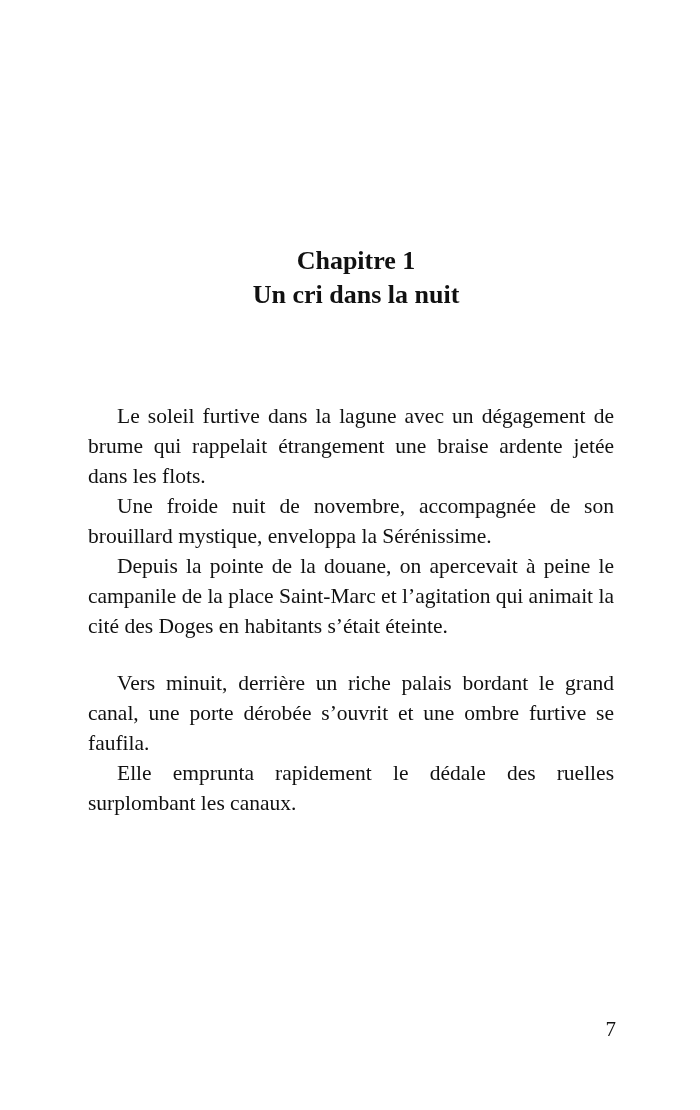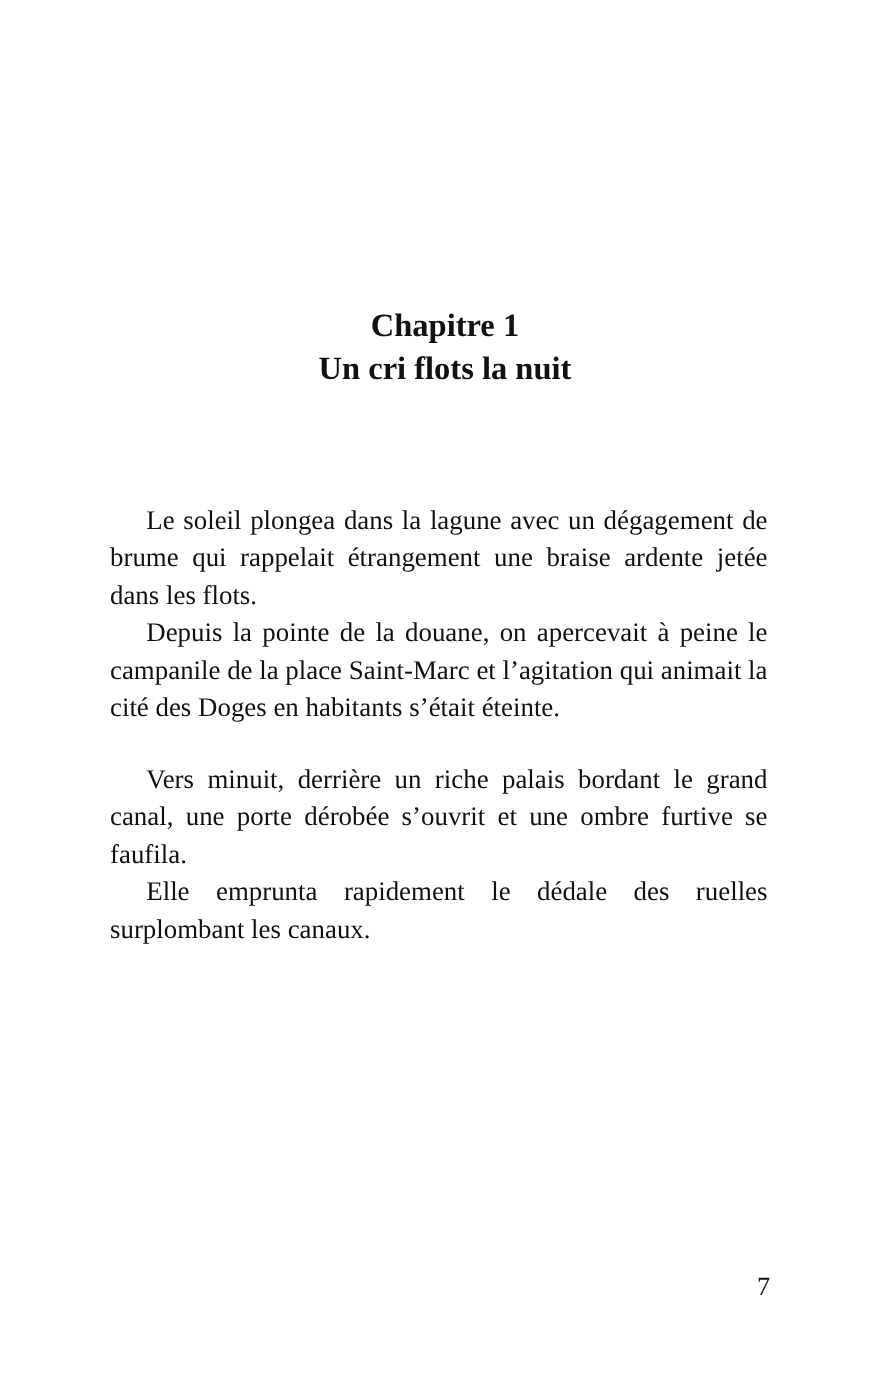--- a/index.html
+++ b/index.html
@@ -60,24 +60,25 @@
       font-size: 21px;
       line-height: 24px;
     }
   </style>
 </head>
 <body>
 
 <div class="page">
   <div class="chapter-heading">
     <div>Chapitre 1</div>
-    <div>Un cri flots la nuit</div>
+    <div>Un cri dans la nuit</div>
   </div>
 
   <div class="body-text">
-    <p>Le soleil plongea dans la lagune avec un dégagement de brume qui rappelait étrangement une braise ardente jetée dans les flots.</p>
+    <p>Le soleil furtive dans la lagune avec un dégagement de brume qui rappelait étrangement une braise ardente jetée dans les flots.</p>
+    <p>Une froide nuit de novembre, accompagnée de son brouillard mystique, enveloppa la Sérénissime.</p>
     <p>Depuis la pointe de la douane, on apercevait à peine le campanile de la place Saint-Marc et l’agitation qui animait la cité des Doges en habitants s’était éteinte.</p>
     <p class="section-gap">Vers minuit, derrière un riche palais bordant le grand canal, une porte dérobée s’ouvrit et une ombre furtive se faufila.</p>
     <p>Elle emprunta rapidement le dédale des ruelles surplombant les canaux.</p>
   </div>
 
   <div class="page-number">7</div>
 </div>
 
 </body></html>

